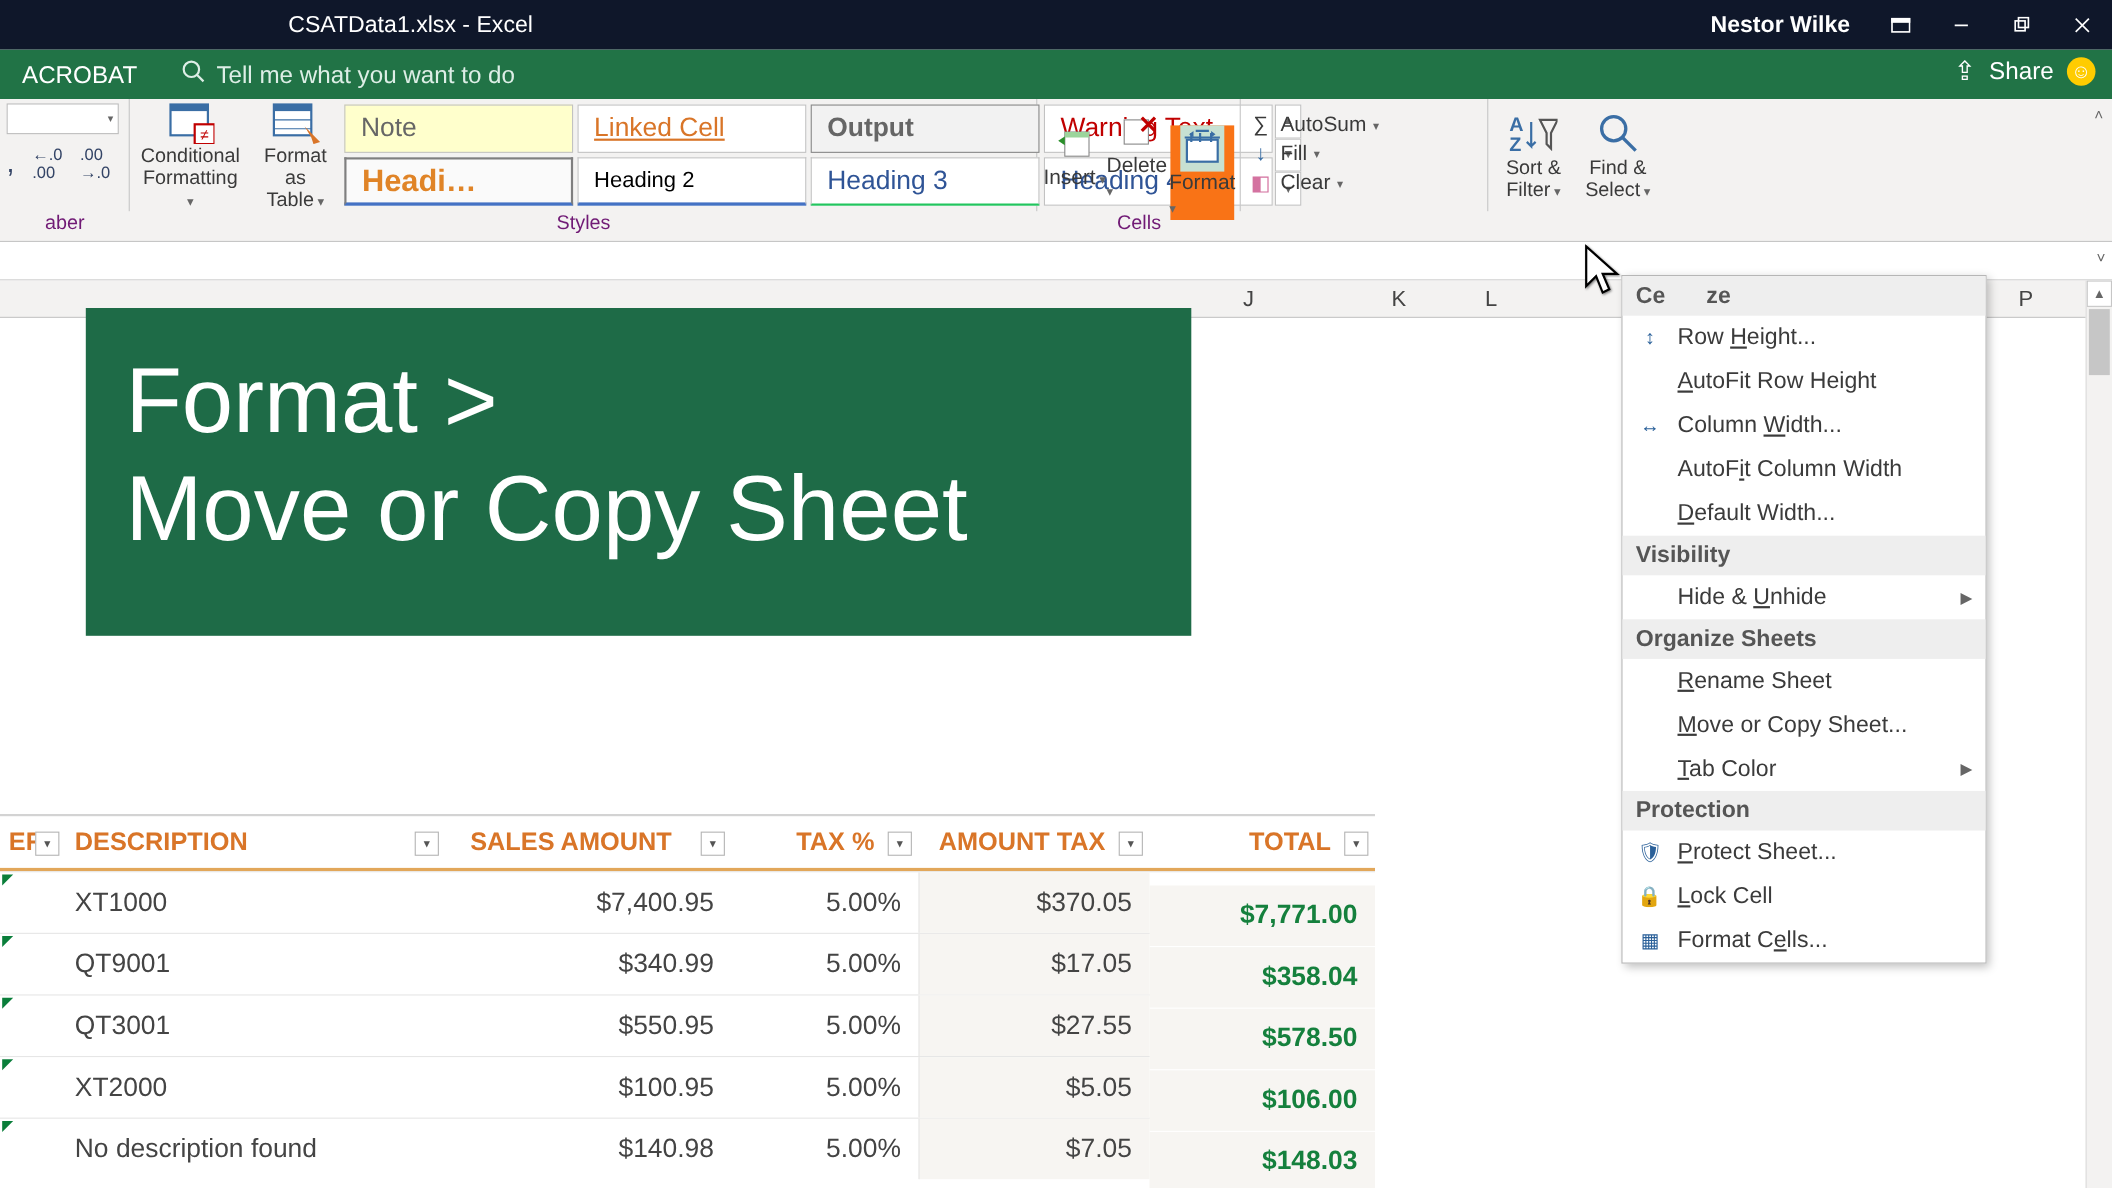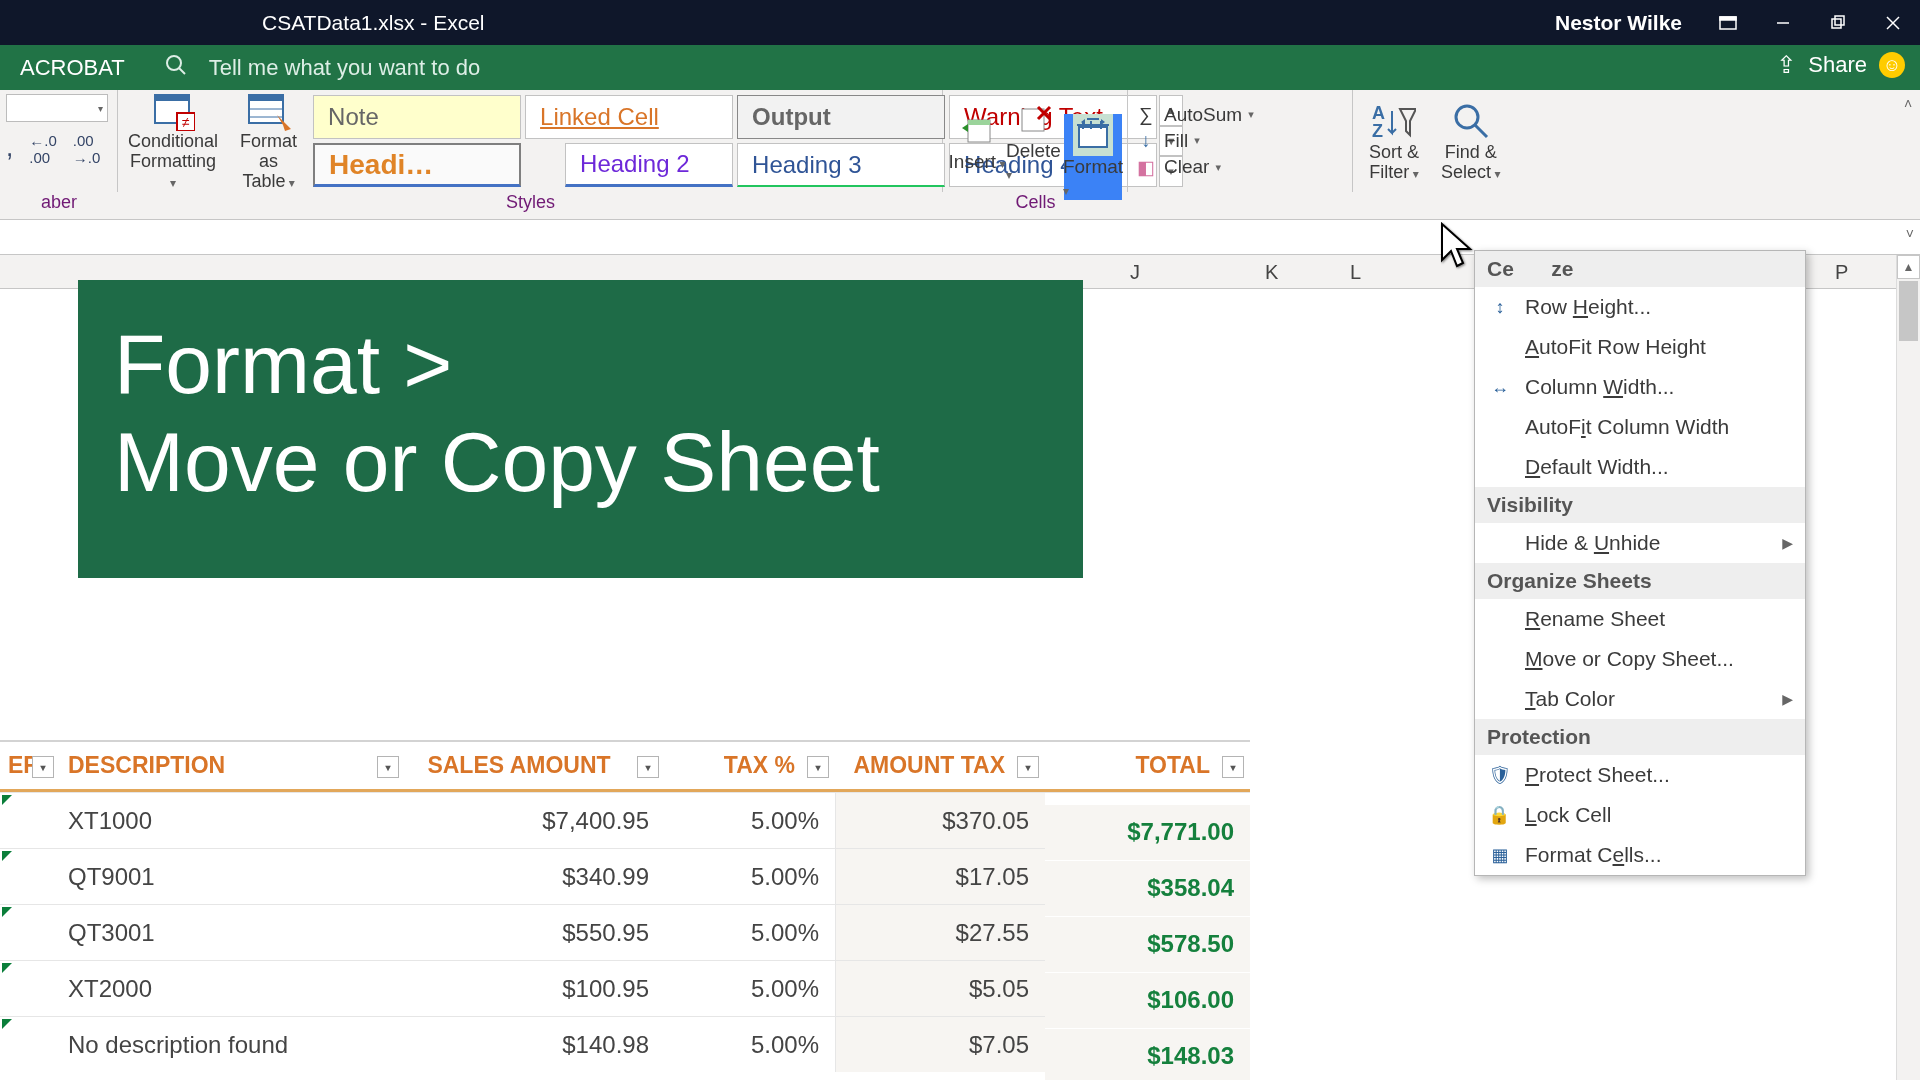--- a/index.html
+++ b/index.html
@@ -9,21 +9,21 @@
   .title-bar { height: 45px; background: #0f172a; display: flex; align-items: center; color: #fff; position: relative; }
   .title-text { position: absolute; left: 262px; font-size: 21px; font-weight: 300; }
   .user-name { position: absolute; right: 238px; font-size: 21px; font-weight: 600;}
   .win-controls { position: absolute; right: 0; display: flex; align-items: center; height: 100%; }
   .win-btn { width: 55px; height: 100%; display: flex; align-items: center; justify-content: center; font-size: 19px; color: #fff; cursor: pointer;}
   .win-btn svg { stroke: #fff; fill: none; stroke-width: 1.5; }
 
   
   .tab-strip { height: 45px; background: #217346; display: flex; align-items: center; color: #fff; font-size: 22px;}
   .tab-item { padding: 0 20px; }
-  .tellme { display: flex; align-items: center; gap: 22px; color: #ddeee6; font-size: 22px; margin-left: 20px;}
+  .tellme { display: flex; align-items: center; gap: 10px; color: #ddeee6; font-size: 22px; margin-left: 20px;}
   .share-area { position: absolute; right: 15px; top: 45px; height: 40px; display:flex; align-items:center; gap:12px; color:#fff; font-size:22px;}
   .share-area .smiley { width:26px; height:26px; border-radius:50%; background:#ffcc00; display:flex; align-items:center; justify-content:center; font-size:18px;}
   .share-icon { font-size:24px; }
 
   
   .ribbon { height: 130px; background: #f3f2f1; border-bottom: 1px solid #c6c6c6; display: flex; }
   .ribbon-body { height: 102px; display:flex; }
   .ribbon-wrap { display:flex; flex-direction:column; flex:1;}
   .ribbon-labels { height: 28px; display:flex; font-size:18px; color:#701a75; }
   .ribbon-label { text-align:center; }
@@ -40,30 +40,30 @@
   .big-btn .lbl { text-align:center; line-height:1.12; }
   .caret::after { content: " \25BE"; font-size:12px; color:#666; }
 
   .styles-gallery { display:grid; grid-template-columns: repeat(4, 208px); grid-template-rows: 44px 44px; gap:4px; }
   .style-cell { border:1px solid #c2c2c2; background:#fff; display:flex; align-items:center; padding:0 14px; font-size:24px; height:44px; overflow:hidden;}
   .style-cell.linked { color:#d97528; text-decoration:underline; }
   .style-cell.note { background:#ffffcc; color:#666; }
   .style-cell.output { color:#666; font-weight:600; background:#f2f2f2; border:1px solid #888; }
   .style-cell.warning { color:#c00000; }
   .style-cell.heading1 { color:#e08427; font-size:28px; font-weight:700; border:2px solid #7f7f7f; border-bottom:3px solid #4472c4; white-space:nowrap; background:#fafafa;}
-  .style-cell.heading2 { color:#6d28d9; font-size:24px; border-bottom:3px solid #4472c4;margin-left:40px;}
+  .style-cell.heading2 { color:#000000; font-size:20px; border-bottom:3px solid #4472c4;}
   .style-cell.heading3 { color:#2f5496; font-size:24px; border-bottom:2px solid #22c55e;}
   .style-cell.heading4 { color:#2f5496; font-size:24px; }
   .gallery-nav { display:flex; flex-direction:column; width:24px; margin-left:2px;}
   .gallery-nav div { flex:1; border:1px solid #c2c2c2; background:#fff; display:flex; align-items:center; justify-content:center; font-size:11px; color:#666; cursor:pointer;}
 
   .cell-btns { display:flex; height:100%; align-items:center;}
   .cell-btn { display:flex; flex-direction:column; align-items:center; font-size:19px; color:#3a3a3a; width:58px; cursor:pointer;}
   .cell-btn .icon-box { height:42px; display:flex; align-items:center; justify-content:center;}
-  .cell-btn.format { background:#3b82f6;margin-top:32px; }
+  .cell-btn.format { background:#f97316;margin-top:32px; }
   .cell-btn.format .icon-box { background:#c7e0d2;}
 
   .edit-lines { display:flex; flex-direction:column; gap:4px; padding:2px; font-size:19px; color:#3a3a3a;}
   .edit-line { display:flex; align-items:center; gap:6px; cursor:pointer;}
   .edit-icon { width:24px; display:inline-flex; justify-content:center;}
 
   
   .formula-bar { height: 35px; border-bottom:1px solid #c6c6c6; position:relative;}
   .formula-bar .expand { position:absolute; right:6px; top:6px; font-size:14px; color:#666; cursor:pointer;}
 

